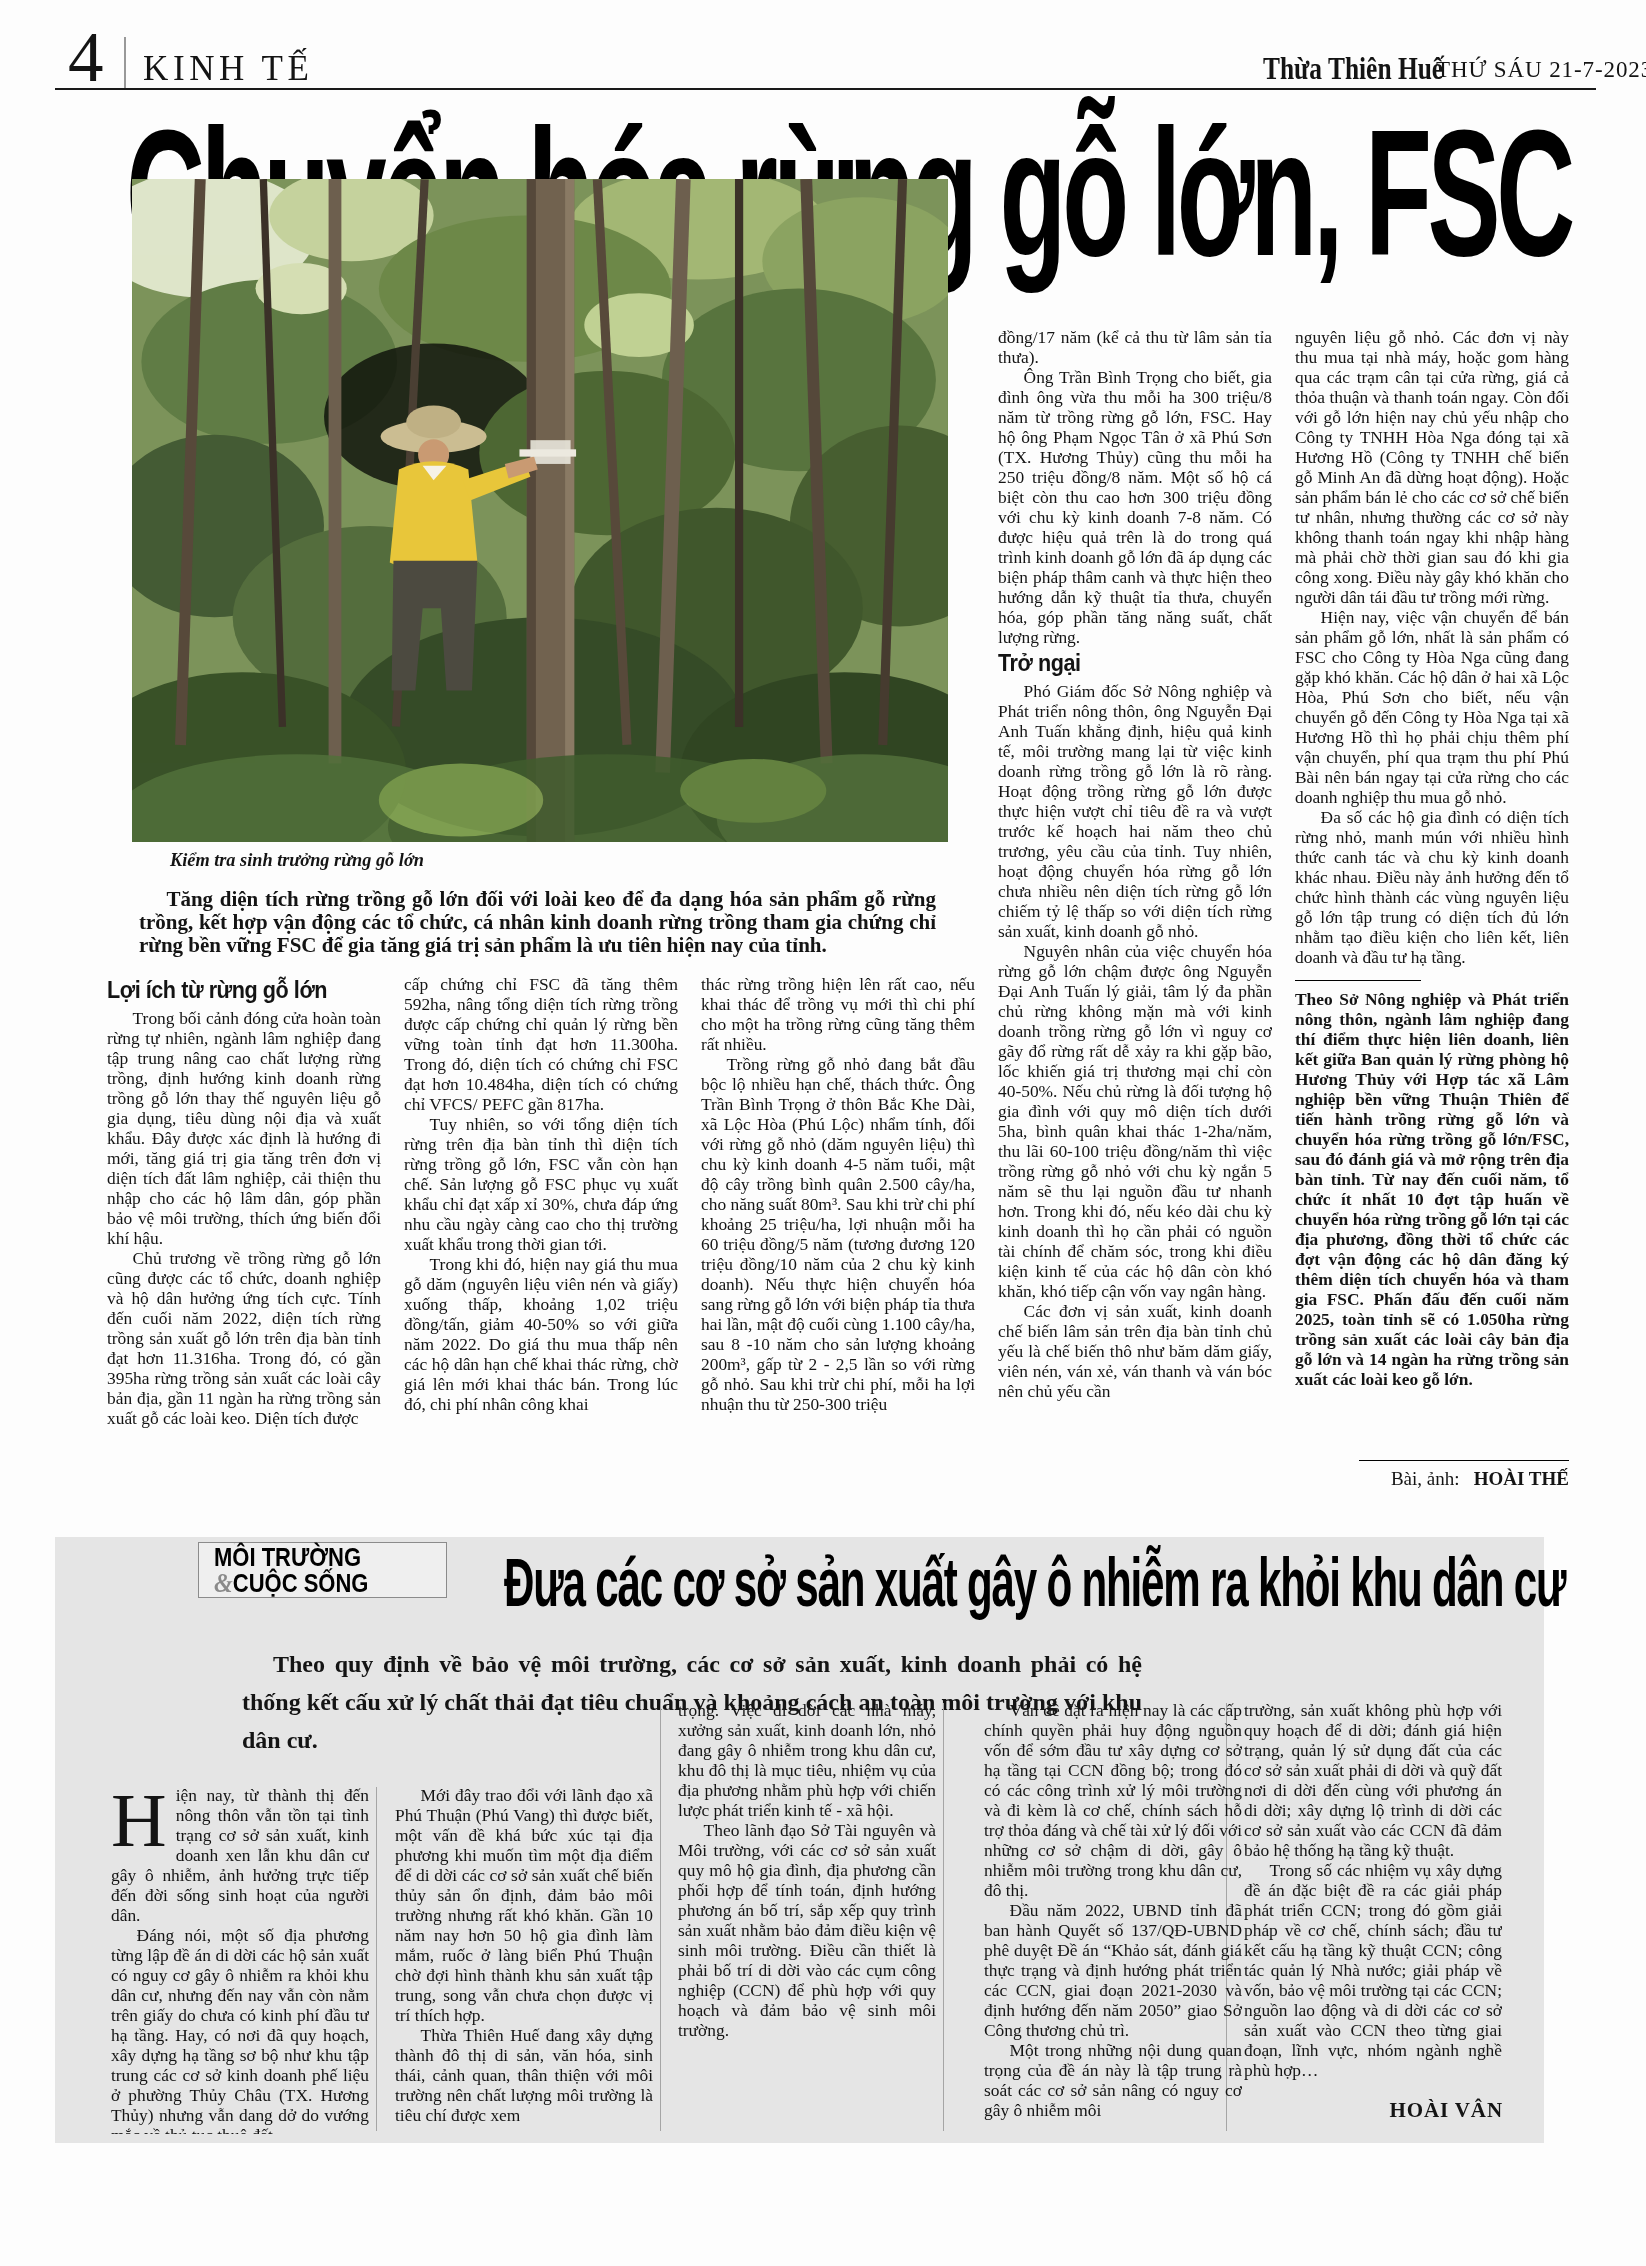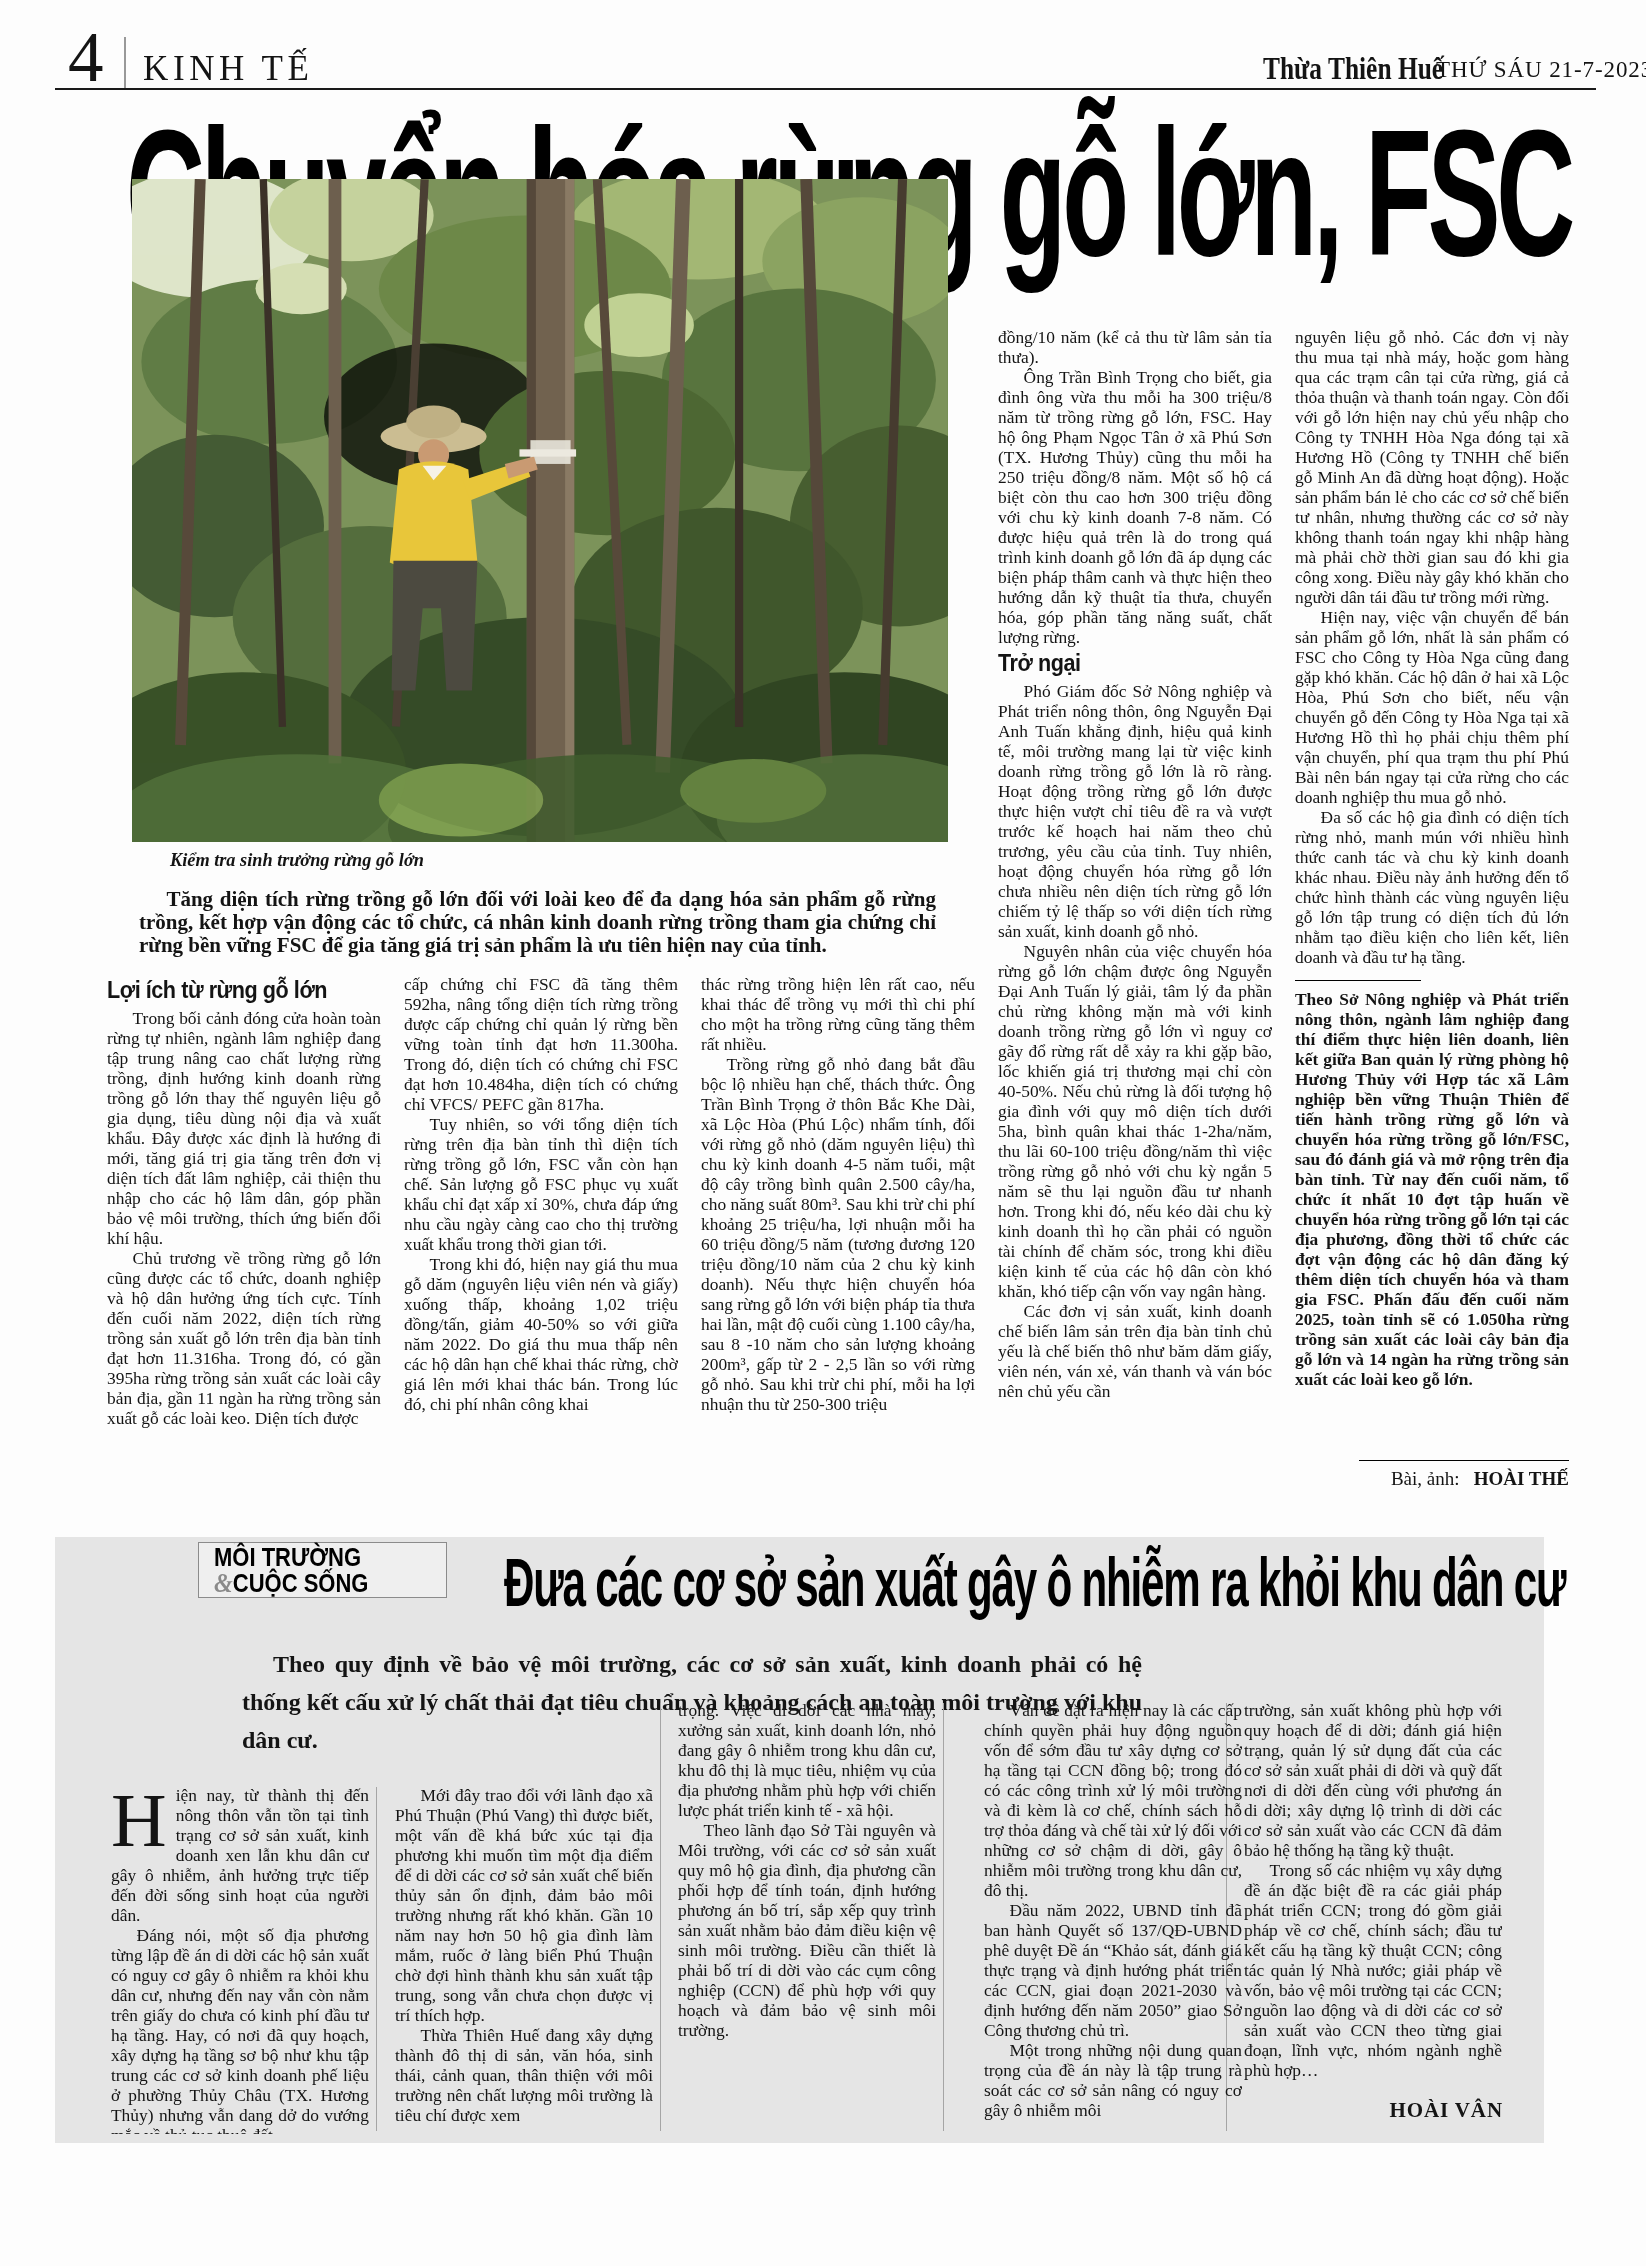--- a/index.html
+++ b/index.html
@@ -160,21 +160,21 @@
   <div class="abs col c2">
       <p class="para cont">cấp chứng chỉ FSC đã tăng thêm 592ha, nâng tổng diện tích rừng trồng được cấp chứng chỉ quản lý rừng bền vững toàn tỉnh đạt hơn 11.300ha. Trong đó, diện tích có chứng chỉ FSC đạt hơn 10.484ha, diện tích có chứng chỉ VFCS/ PEFC gần 817ha.</p>
       <p class="para">Tuy nhiên, so với tổng diện tích rừng trên địa bàn tỉnh thì diện tích rừng trồng gỗ lớn, FSC vẫn còn hạn chế. Sản lượng gỗ FSC phục vụ xuất khẩu chỉ đạt xấp xỉ 30%, chưa đáp ứng nhu cầu ngày càng cao cho thị trường xuất khẩu trong thời gian tới.</p>
       <p class="para">Trong khi đó, hiện nay giá thu mua gỗ dăm (nguyên liệu viên nén và giấy) xuống thấp, khoảng 1,02 triệu đồng/tấn, giảm 40-50% so với giữa năm 2022. Do giá thu mua thấp nên các hộ dân hạn chế khai thác rừng, chờ giá lên mới khai thác bán. Trong lúc đó, chi phí nhân công khai</p>
     </div>
   <div class="abs col c3">
       <p class="para cont">thác rừng trồng hiện lên rất cao, nếu khai thác để trồng vụ mới thì chi phí cho một ha trồng rừng cũng tăng thêm rất nhiều.</p>
       <p class="para">Trồng rừng gỗ nhỏ đang bắt đầu bộc lộ nhiều hạn chế, thách thức. Ông Trần Bình Trọng ở thôn Bắc Khe Dài, xã Lộc Hòa (Phú Lộc) nhẩm tính, đối với rừng gỗ nhỏ (dăm nguyên liệu) thì chu kỳ kinh doanh 4-5 năm tuổi, mật độ cây trồng bình quân 2.500 cây/ha, cho năng suất 80m³. Sau khi trừ chi phí khoảng 25 triệu/ha, lợi nhuận mỗi ha 60 triệu đồng/5 năm (tương đương 120 triệu đồng/10 năm của 2 chu kỳ kinh doanh). Nếu thực hiện chuyển hóa sang rừng gỗ lớn với biện pháp tỉa thưa hai lần, mật độ cuối cùng 1.100 cây/ha, sau 8 -10 năm cho sản lượng khoảng 200m³, gấp từ 2 - 2,5 lần so với rừng gỗ nhỏ. Sau khi trừ chi phí, mỗi ha lợi nhuận thu từ 250-300 triệu</p>
     </div>
   <div class="abs col c4">
-      <p class="para cont">đồng/10 năm (kể cả thu từ lâm sản tỉa thưa).</p>
+      <p class="para cont">đồng/17 năm (kể cả thu từ lâm sản tỉa thưa).</p>
       <p class="para">Ông Trần Bình Trọng cho biết, gia đình ông vừa thu mỗi ha 300 triệu/8 năm từ trồng rừng gỗ lớn, FSC. Hay hộ ông Phạm Ngọc Tân ở xã Phú Sơn (TX. Hương Thủy) cũng thu mỗi ha 250 triệu đồng/8 năm. Một số hộ cá biệt còn thu cao hơn 300 triệu đồng với chu kỳ kinh doanh 7-8 năm. Có được hiệu quả trên là do trong quá trình kinh doanh gỗ lớn đã áp dụng các biện pháp thâm canh và thực hiện theo hướng dẫn kỹ thuật tỉa thưa, chuyển hóa, góp phần tăng năng suất, chất lượng rừng.</p>
       <p class="para subhead">Trở ngại</p>
       <p class="para">Phó Giám đốc Sở Nông nghiệp và Phát triển nông thôn, ông Nguyễn Đại Anh Tuấn khẳng định, hiệu quả kinh tế, môi trường mang lại từ việc kinh doanh rừng trồng gỗ lớn là rõ ràng. Hoạt động trồng rừng gỗ lớn được thực hiện vượt chỉ tiêu đề ra và vượt trước kế hoạch hai năm theo chủ trương, yêu cầu của tỉnh. Tuy nhiên, hoạt động chuyển hóa rừng gỗ lớn chưa nhiều nên diện tích rừng gỗ lớn chiếm tỷ lệ thấp so với diện tích rừng sản xuất, kinh doanh gỗ nhỏ.</p>
       <p class="para">Nguyên nhân của việc chuyển hóa rừng gỗ lớn chậm được ông Nguyễn Đại Anh Tuấn lý giải, tâm lý đa phần chủ rừng không mặn mà với kinh doanh trồng rừng gỗ lớn vì nguy cơ gãy đổ rừng rất dễ xảy ra khi gặp bão, lốc khiến giá trị thương mại chỉ còn 40-50%. Nếu chủ rừng là đối tượng hộ gia đình với quy mô diện tích dưới 5ha, bình quân khai thác 1-2ha/năm, thu lãi 60-100 triệu đồng/năm thì việc trồng rừng gỗ nhỏ với chu kỳ ngắn 5 năm sẽ thu lại nguồn đầu tư nhanh hơn. Trong khi đó, nếu kéo dài chu kỳ kinh doanh thì họ cần phải có nguồn tài chính để chăm sóc, trong khi điều kiện kinh tế của các hộ dân còn khó khăn, khó tiếp cận vốn vay ngân hàng.</p>
       <p class="para">Các đơn vị sản xuất, kinh doanh chế biến lâm sản trên địa bàn tỉnh chủ yếu là chế biến thô như băm dăm giấy, viên nén, ván xẻ, ván thanh và ván bóc nên chủ yếu cần</p>
     </div>
   <div class="abs col c5">
       <p class="para cont">nguyên liệu gỗ nhỏ. Các đơn vị này thu mua tại nhà máy, hoặc gom hàng qua các trạm cân tại cửa rừng, giá cả thỏa thuận và thanh toán ngay. Còn đối với gỗ lớn hiện nay chủ yếu nhập cho Công ty TNHH Hòa Nga đóng tại xã Hương Hồ (Công ty TNHH chế biến gỗ Minh An đã dừng hoạt động). Hoặc sản phẩm bán lẻ cho các cơ sở chế biến tư nhân, nhưng thường các cơ sở này không thanh toán ngay khi nhập hàng mà phải chờ thời gian sau đó khi gia công xong. Điều này gây khó khăn cho người dân tái đầu tư trồng mới rừng.</p>
       <p class="para">Hiện nay, việc vận chuyển để bán sản phẩm gỗ lớn, nhất là sản phẩm có FSC cho Công ty Hòa Nga cũng đang gặp khó khăn. Các hộ dân ở hai xã Lộc Hòa, Phú Sơn cho biết, nếu vận chuyển gỗ đến Công ty Hòa Nga tại xã Hương Hồ thì họ phải chịu thêm phí vận chuyển, phí qua trạm thu phí Phú Bài nên bán ngay tại cửa rừng cho các doanh nghiệp thu mua gỗ nhỏ.</p>
       <p class="para">Đa số các hộ gia đình có diện tích rừng nhỏ, manh mún với nhiều hình thức canh tác và chu kỳ kinh doanh khác nhau. Điều này ảnh hưởng đến tổ chức hình thành các vùng nguyên liệu gỗ lớn tập trung có diện tích đủ lớn nhằm tạo điều kiện cho liên kết, liên doanh và đầu tư hạ tầng.</p>

